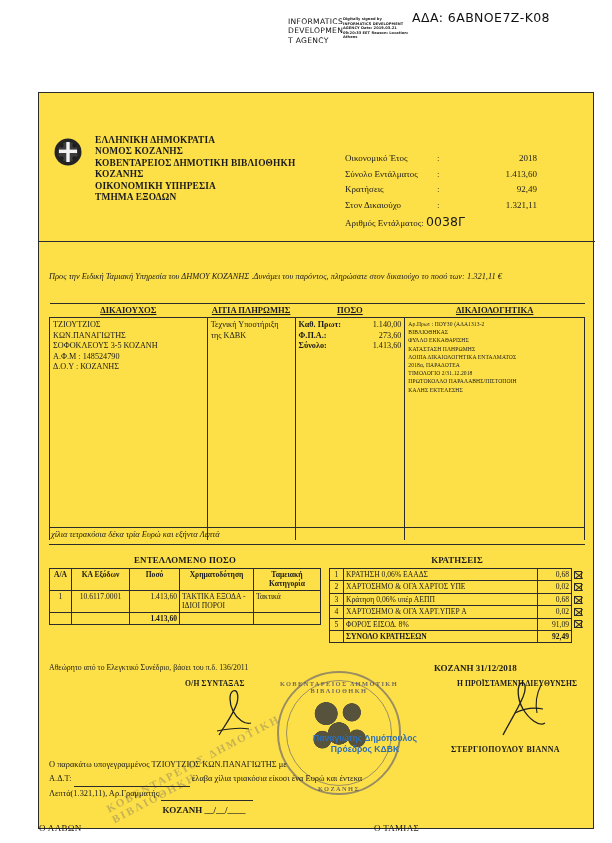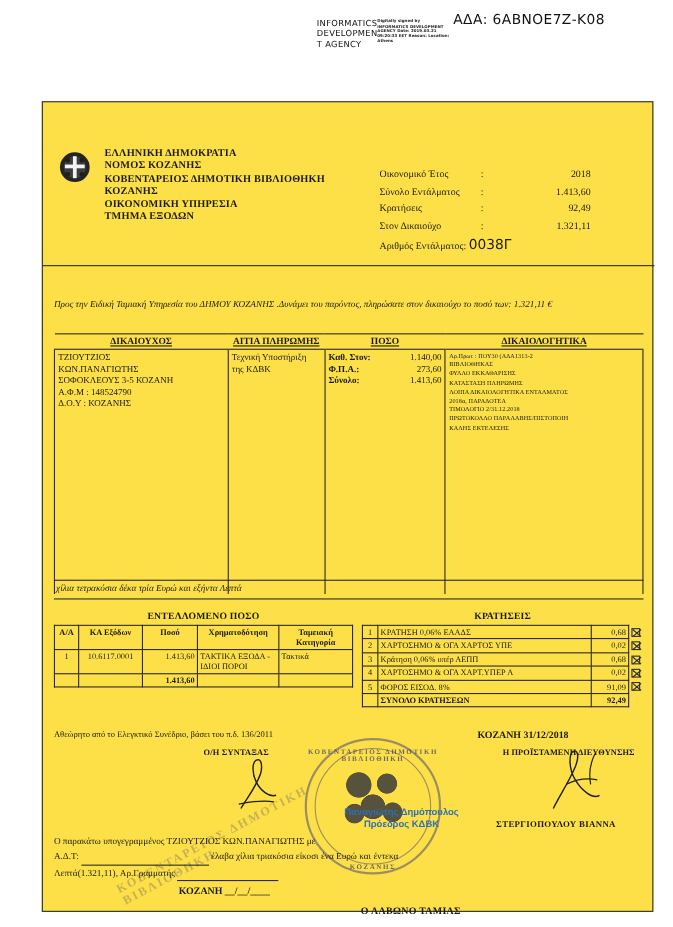--- a/index.html
+++ b/index.html
@@ -206,22 +206,22 @@
   .fill-line {
     display: inline-block; border-bottom: 1px solid #2b2b2b;
     height: 9px; vertical-align: bottom;
   }
   #koz-line {
     position: absolute; left: 0; top: 712px; width: 330px;
     text-align: center; font-size: 9px; font-weight: bold;
   }
   #sign-labels {
     position: absolute; left: 0; top: 730px; width: 380px;
-    display: flex; justify-content: flex-end;
-    font-size: 9px; font-weight: bold; letter-spacing: .3px;
+    display: flex; justify-content: space-between;
+    font-size: 9px; font-weight: normal; letter-spacing: .3px;
   }
   #watermark {
     position: absolute; left: 80px; top: 650px;
     width: 230px; height: 120px;
     transform: rotate(-28deg);
     font-size: 11px; color: rgba(70,70,110,.30);
     font-weight: bold; letter-spacing: 2px;
     font-family: "Liberation Serif", serif;
     pointer-events: none; overflow: hidden;
   }
@@ -307,21 +307,21 @@
           <div>ΣΟΦΟΚΛΕΟΥΣ 3-5  ΚΟΖΑΝΗ</div>
           <div>Α.Φ.Μ : 148524790</div>
           <div>Δ.Ο.Υ : ΚΟΖΑΝΗΣ</div>
         </td>
         <td class="col-b">
           <div>Τεχνική Υποστήριξη</div>
           <div>της ΚΔΒΚ</div>
         </td>
         <td class="col-c">
           <div class="amt-line">
-            <span class="amt-lbl">Καθ. Στον:</span>
+            <span class="amt-lbl">Καθ. Πρωτ:</span>
             <span class="amt-num">1.140,00</span>
           </div>
           <div class="amt-line">
             <span class="amt-lbl">Φ.Π.Α.:</span>
             <span class="amt-num">273,60</span>
           </div>
           <div class="amt-line">
             <span class="amt-lbl">Σύνολο:</span>
             <span class="amt-num">1.413,60</span>
           </div>

